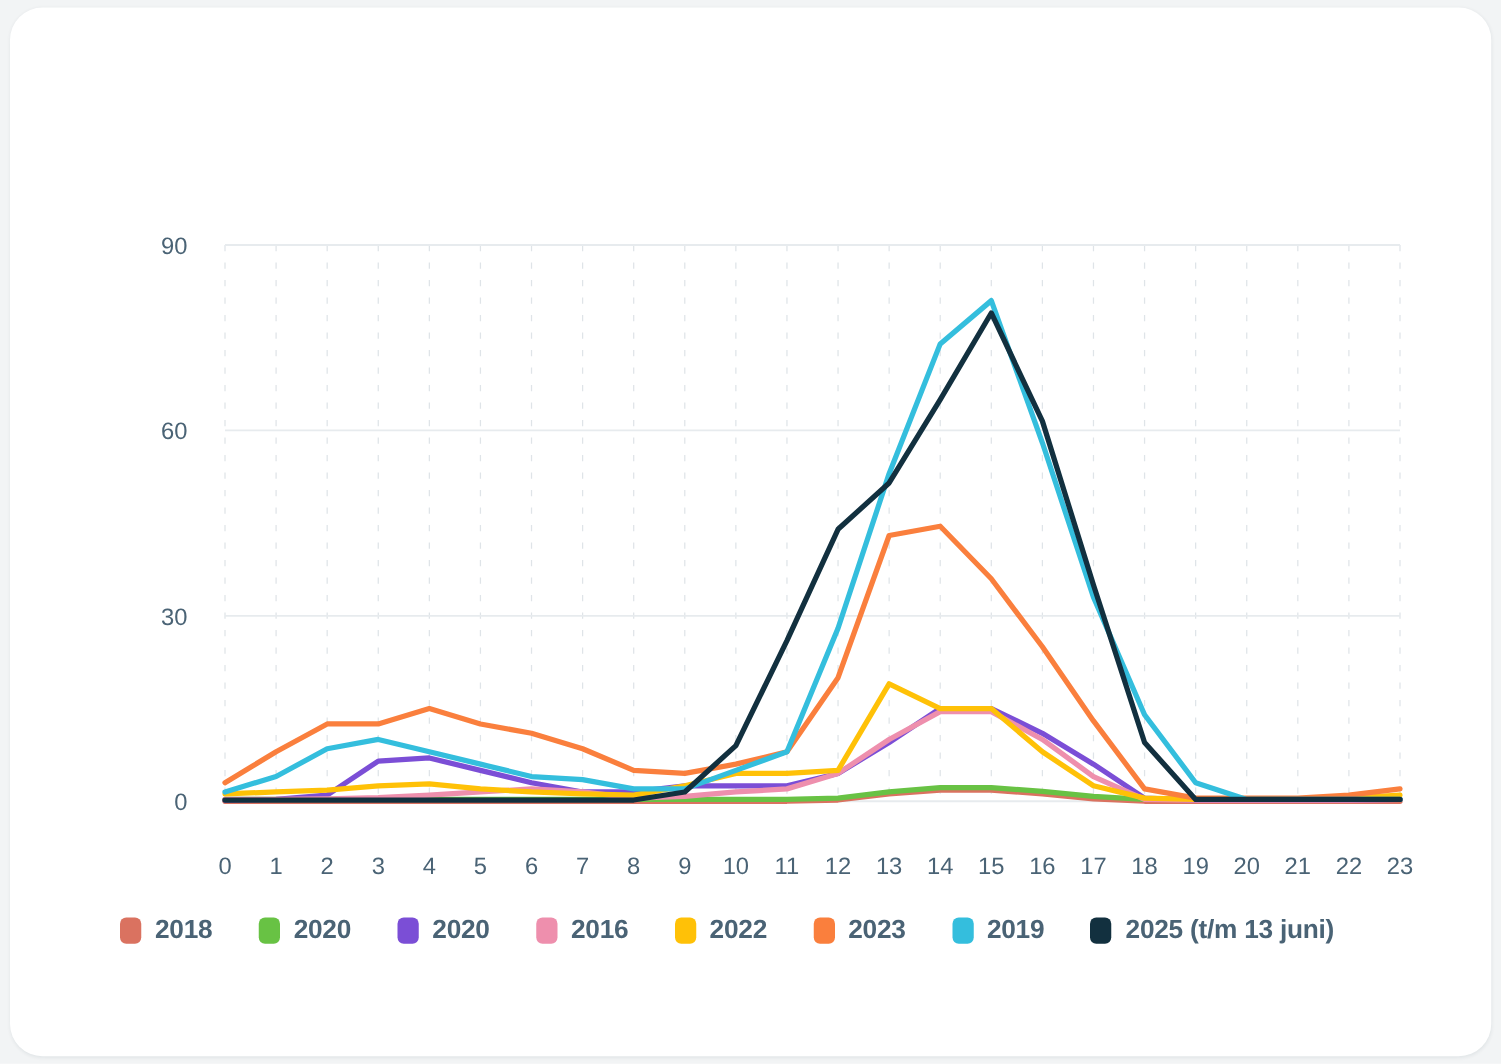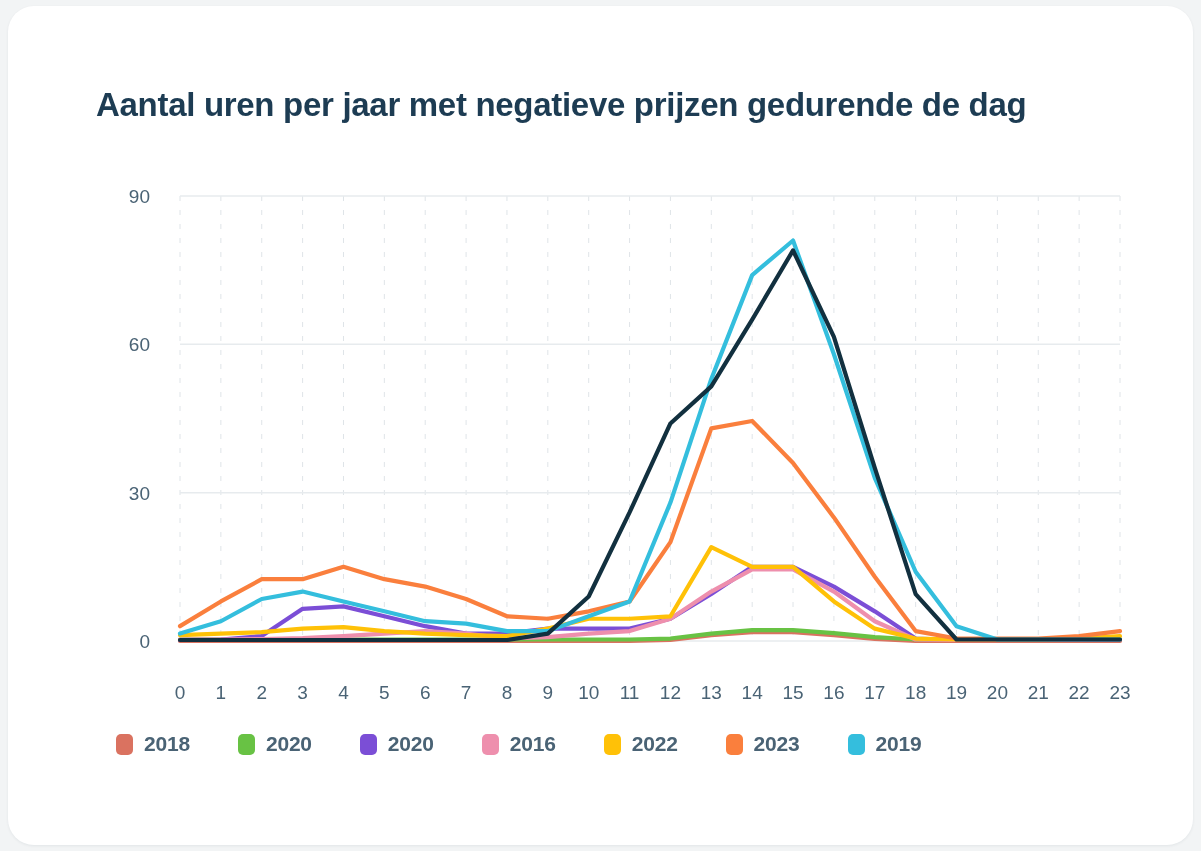--- a/index.html
+++ b/index.html
@@ -60,23 +60,22 @@
     fill: #4a6375;
     font-family: "Liberation Sans", sans-serif;
     text-anchor: middle;
   }
   .legend {
     position: absolute;
     left: 88px;
     top: 726px;
     display: flex;
     align-items: center;
-    gap: 12px;
+    gap: 1px;
     white-space: nowrap;
-    margin-left: 20px;
   }
   .legend-item {
     display: flex;
     align-items: center;
     margin-right: 36px;
   }
   .legend-swatch {
     width: 17px;
     height: 21px;
     border-radius: 5px;
@@ -88,21 +87,20 @@
     color: #4a6375;
     font-weight: bold;
     letter-spacing: -0.2px;
   }
 </style>
 </head>
 <body>
 
 <div class="card">
 
-  <div class="chart-title">Aantal uren per jaar met negatieve prijzen gedurende de dag</div>
 
   <div class="plot-wrap">
     <svg class="plot" id="plot-svg" width="1185" height="720">
         <line x1="172" x2="172" y1="190" y2="635" stroke="#dfe4e8" stroke-width="1" stroke-dasharray="5 9"></line>
         <line x1="212.8695652173913" x2="212.8695652173913" y1="190" y2="635" stroke="#dfe4e8" stroke-width="1" stroke-dasharray="5 9"></line>
         <line x1="253.73913043478262" x2="253.73913043478262" y1="190" y2="635" stroke="#dfe4e8" stroke-width="1" stroke-dasharray="5 9"></line>
         <line x1="294.6086956521739" x2="294.6086956521739" y1="190" y2="635" stroke="#dfe4e8" stroke-width="1" stroke-dasharray="5 9"></line>
         <line x1="335.47826086956525" x2="335.47826086956525" y1="190" y2="635" stroke="#dfe4e8" stroke-width="1" stroke-dasharray="5 9"></line>
         <line x1="376.3478260869565" x2="376.3478260869565" y1="190" y2="635" stroke="#dfe4e8" stroke-width="1" stroke-dasharray="5 9"></line>
         <line x1="417.2173913043478" x2="417.2173913043478" y1="190" y2="635" stroke="#dfe4e8" stroke-width="1" stroke-dasharray="5 9"></line>
@@ -188,15 +186,19 @@
         <span class="legend-label">2022</span>
       </div>
       <div class="legend-item">
         <span class="legend-swatch" style="background: rgb(250, 127, 61);"></span>
         <span class="legend-label">2023</span>
       </div>
       <div class="legend-item">
         <span class="legend-swatch" style="background: rgb(52, 190, 221);"></span>
         <span class="legend-label">2019</span>
       </div>
+      <div class="legend-item">
+        <span class="legend-swatch" style="background: rgb(18, 48, 63);"></span>
+        <span class="legend-label">2025 (t/m 13 juni)</span>
+      </div>
     </div>
 
 </div>
 
 </body></html>

